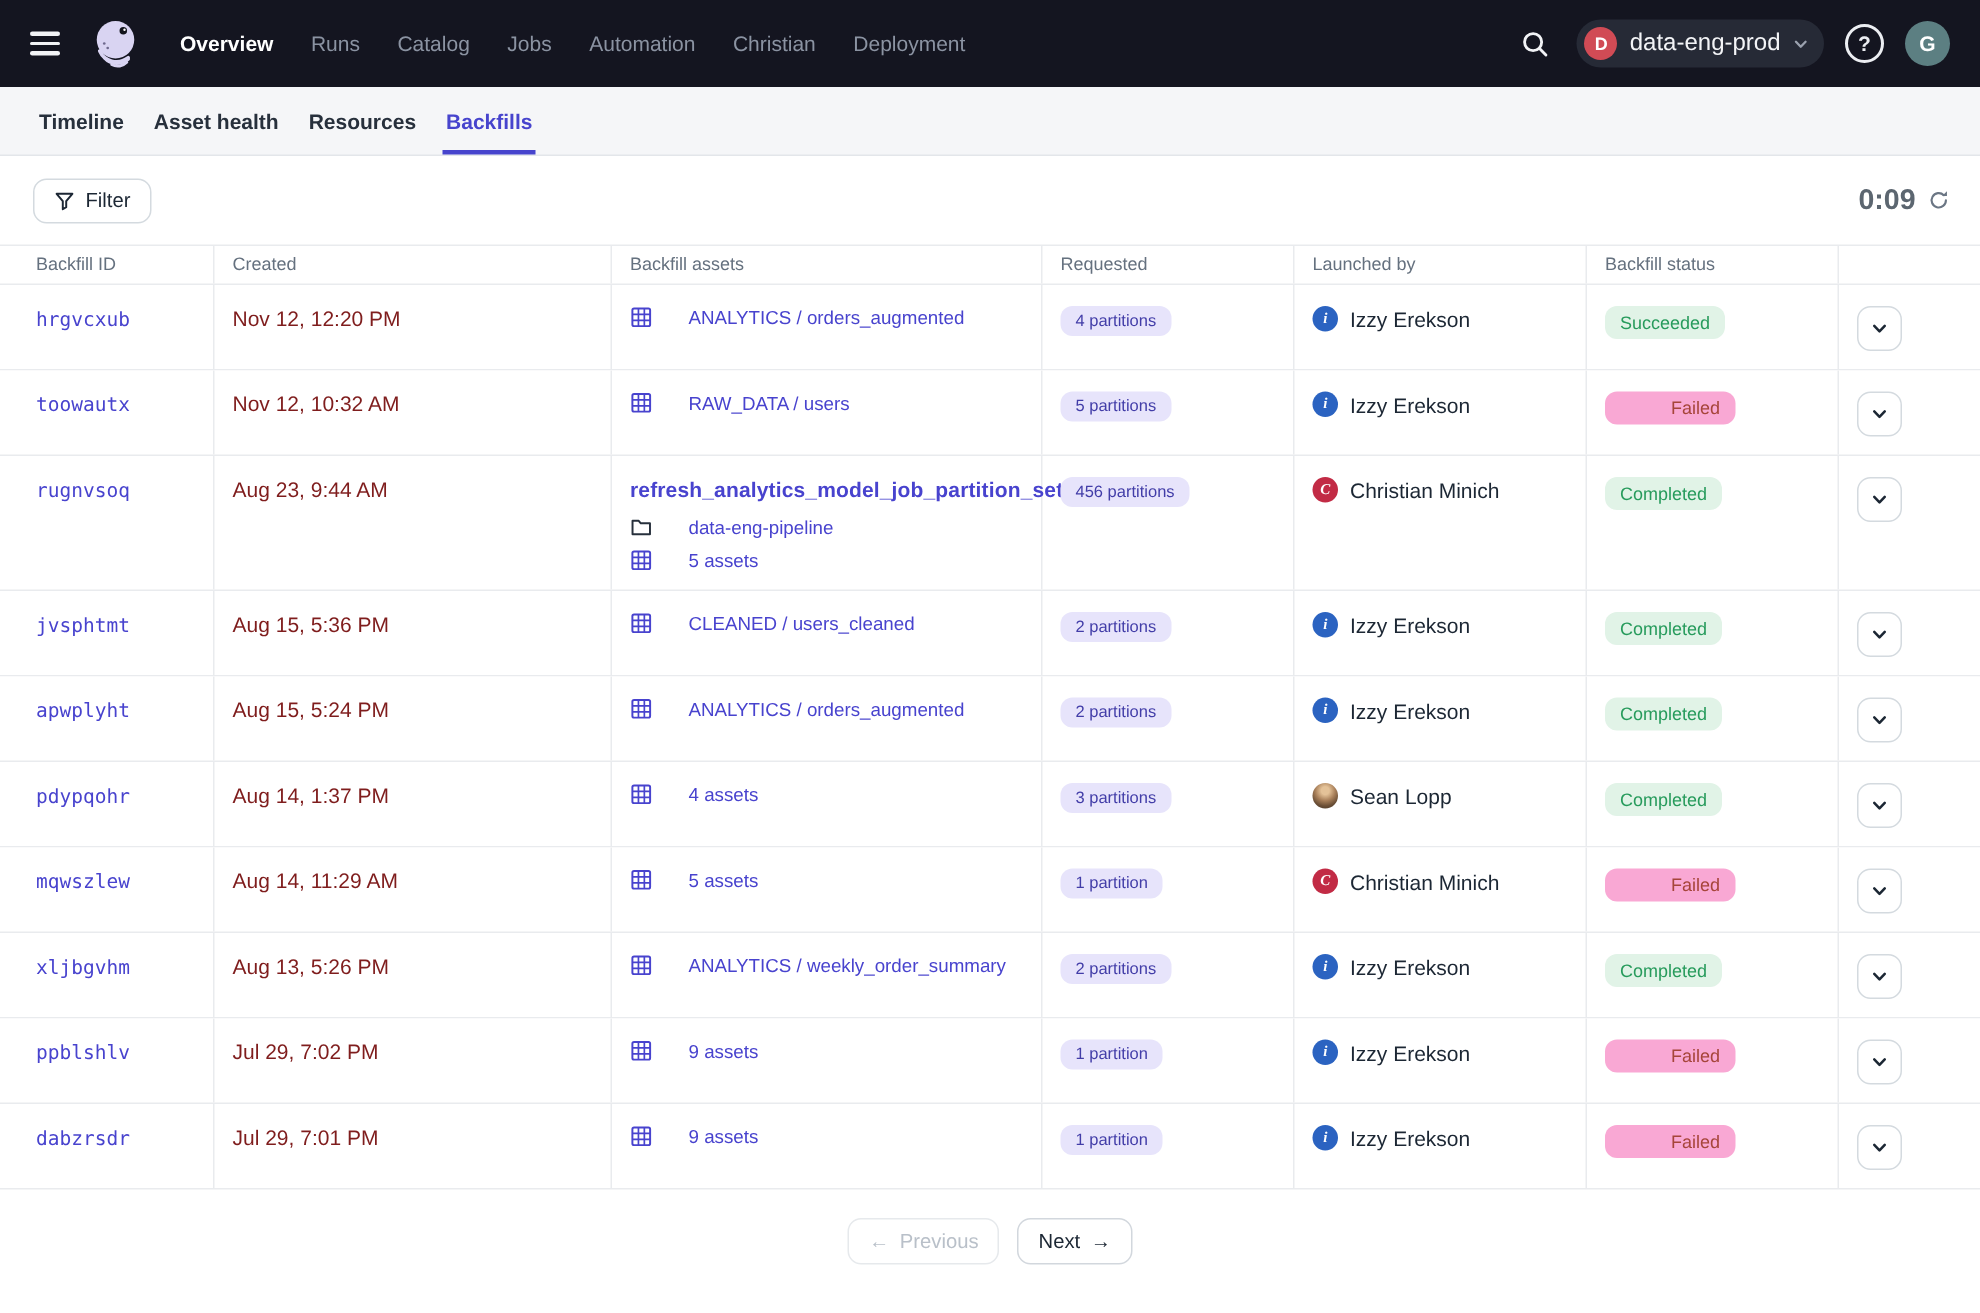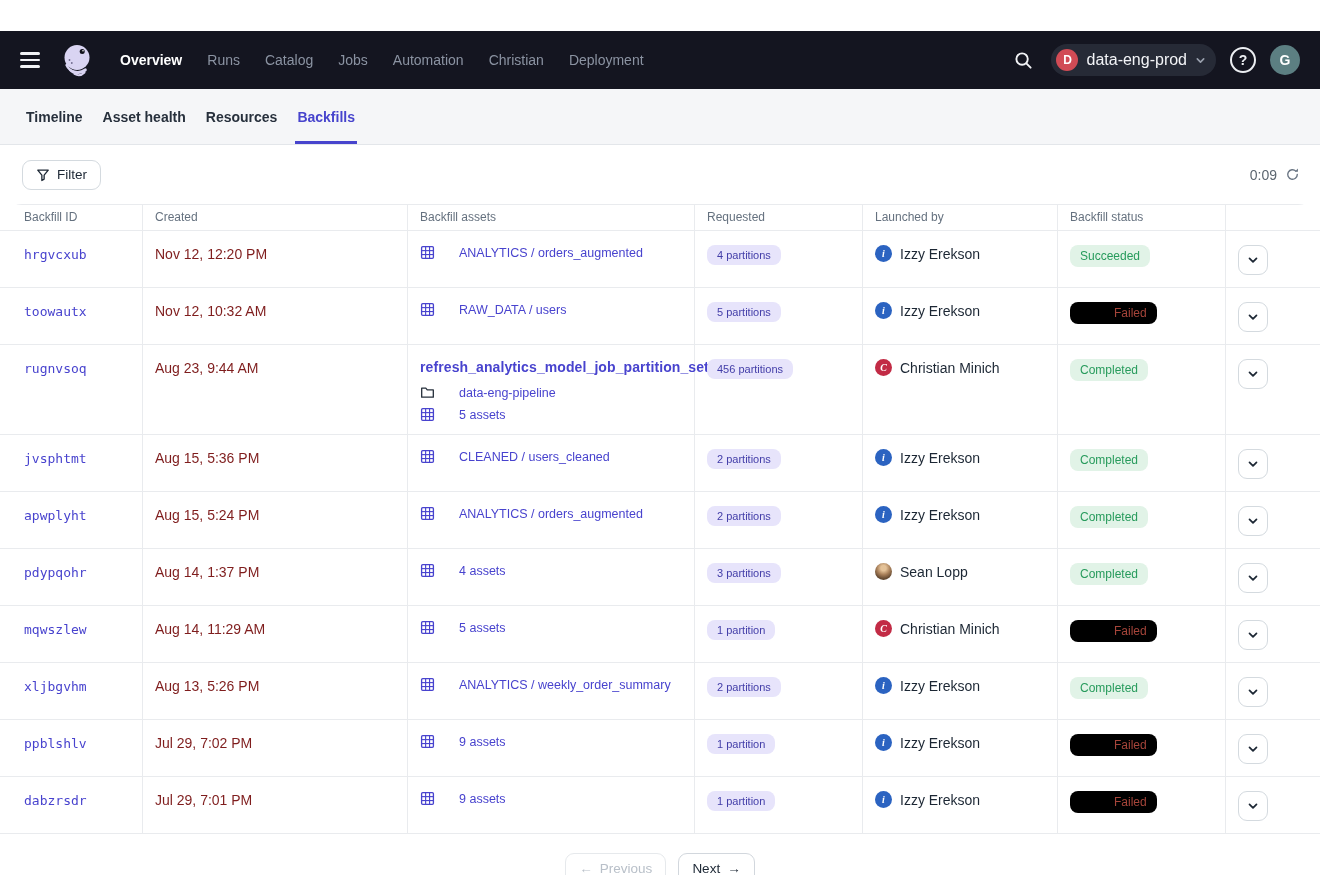--- a/index.html
+++ b/index.html
@@ -1,49 +1,49 @@
 <!DOCTYPE html>
 <html><head>
 <meta charset="utf-8">
 <style>
   * { margin:0; padding:0; box-sizing:border-box; }
   html,body { width:1320px; height:875px; background:#ffffff; overflow:hidden;
     font-family:"Liberation Sans", sans-serif; }
   a { text-decoration:none; cursor:pointer; }
 
   
-  .topnav { height:58px; background:#141520; display:flex; align-items:center; padding:0 20px 0 18px;margin-top:31px; }
+  .topnav { height:58px; background:#141520; display:flex; align-items:center; padding:0 20px 0 18px; }
   .hamburger { width:24px; height:24px; display:flex; flex-direction:column; justify-content:center; gap:4px; cursor:pointer; margin-right:14px; }
   .hamburger span { display:block; width:20px; height:2.4px; background:#f2f3f6; border-radius:2px; margin:0 auto; }
   .logo { width:42px; height:42px; margin-right:16px; display:flex; align-items:center; justify-content:center; }
   .nav-items { display:flex; align-items:center; gap:13px; }
   .nav-item { color:#8b93a2; font-size:14px; font-weight:500; padding:6px 6px; cursor:pointer; }
   .nav-item.active { color:#ffffff; font-weight:700; }
   .topnav-right { margin-left:auto; display:flex; align-items:center; gap:14px; }
   .search-btn { width:28px; height:28px; display:flex; align-items:center; justify-content:center; cursor:pointer; }
   .deploy-pill { height:32px; background:#262a36; border-radius:16px; display:flex; align-items:center; gap:8px; padding:0 10px 0 5px; cursor:pointer; }
   .deploy-badge { width:22px; height:22px; border-radius:50%; background:#d14b55; color:#fff; font-size:12px; font-weight:700; display:flex; align-items:center; justify-content:center; }
   .deploy-name { color:#f3f4f7; font-size:16px; font-weight:500; }
   .help-btn { width:26px; height:26px; border:2px solid #eceef2; border-radius:50%; color:#eceef2; font-size:14px; font-weight:700; display:flex; align-items:center; justify-content:center; cursor:pointer; }
   .user-avatar { width:30px; height:30px; border-radius:50%; background:#5c7f82; color:#fff; font-size:14px; font-weight:600; display:flex; align-items:center; justify-content:center; cursor:pointer; }
 
   
-  .tabbar { height:56px; background:#f5f6f8; border-bottom:1px solid #e3e6ea; display:flex; align-items:stretch; padding:0 24px; gap:16px; }
+  .tabbar { height:46px; background:#f5f6f8; border-bottom:1px solid #e3e6ea; display:flex; align-items:stretch; padding:0 24px; gap:16px; }
   .tab { display:flex; align-items:center; font-size:14px; font-weight:600; color:#27303c; position:relative; cursor:pointer; padding:0 2px; }
   .tab.active { color:#4744cd; }
   .tab.active::after { content:""; position:absolute; left:0; right:0; bottom:0; height:3px; background:#4744cd; }
 
   
   .toolbar { height:59px; background:#fff; display:flex; align-items:center; padding:0 20px 0 22px; }
   .filter-btn { height:30px; display:inline-flex; align-items:center; gap:7px; padding:0 13px; background:#fff; border:1px solid #d4dadf; border-radius:9px; font-size:13.5px; color:#1c2734; font-weight:500; cursor:pointer; font-family:"Liberation Sans", sans-serif; }
-  .toolbar-right { margin-left:auto; display:flex; align-items:center; gap:8px; color:#5c6670; font-size:14px; }
+  .toolbar-right { margin-left:auto; display:flex; align-items:center; gap:8px; color:#5c6670; font-size:19px;font-weight:bold; }
   .refresh-icon { display:flex; align-items:center; cursor:pointer; }
 
   
-  .table { width:1320px; border-top:1px solid #e9ebee;border-radius:22px; }
+  .table { width:1320px; border-top:1px solid #e9ebee; }
   .trow { display:grid; grid-template-columns:143px 265px 287px 168px 195px 168px 1fr; border-bottom:1px solid #e9ebee; background:#fff; }
   .trow > div { border-right:1px solid #e9ebee; padding:14px 12px 12px 12px; }
   .trow > div:first-child { padding-left:24px; }
   .trow > div:last-child { border-right:none; }
   .thead { min-height:26px; }
   .thead > div { padding:5px 12px 5px 12px; font-size:12px; color:#65717f; }
   .thead > div:first-child { padding-left:24px; }
   .tbody-row { min-height:53px; }
   .id-link { font-family:"DejaVu Sans Mono","Liberation Mono",monospace; font-size:13px; color:#4843ce; }
   .created { font-size:14px; color:#7f1d1d; }
@@ -52,21 +52,21 @@
   .t-icon { display:flex; align-items:center; color:#4843ce; flex:none; }
   .target-link { font-size:12.5px; color:#4843ce; }
   .job-link { display:block; font-size:14px; font-weight:600; color:#4843ce; margin-bottom:10px; letter-spacing:.1px; }
   .pill { display:inline-block; background:#e7e4fb; color:#423da8; font-size:11px; padding:4px 10px; border-radius:8px; white-space:nowrap; }
   .launched { display:flex; align-items:center; gap:8px; font-size:14px; color:#1c2734; }
   .avatar-initial { width:17px; height:17px; border-radius:50%; color:#fff; font-size:10px; font-weight:700; font-style:italic; font-family:"Liberation Serif", serif; display:flex; align-items:center; justify-content:center; flex:none; }
   .avatar-photo { width:17px; height:17px; border-radius:50%; flex:none;
     background:radial-gradient(circle at 50% 30%, #e4c298 18%, #a9805a 45%, #6b4f36 70%, #3f3226 100%); }
   .status-badge { display:inline-block; font-size:12px; padding:4px 10px; border-radius:8px; white-space:nowrap; }
   .status-badge.success { background:#e1f3e7; color:#279b5c; }
-  .status-badge.fail { background:#000000; color:#a6453a;padding-left:44px; }
+  .status-badge.fail { background:#f9a8d4; color:#a6453a;padding-left:44px; }
   .action-btn { width:30px; height:30px; border:1px solid #d4dadf; border-radius:9px; background:#fff; display:flex; align-items:center; justify-content:center; cursor:pointer; color:#1c2734; }
 
   
   .pagination { display:flex; justify-content:center; gap:12px; margin-top:19px; }
   .page-btn { height:31px; display:inline-flex; align-items:center; gap:7px; padding:0 13px; border-radius:9px; background:#fff; font-size:13.5px; font-weight:500; cursor:pointer; font-family:"Liberation Sans", sans-serif; }
   .page-btn.prev { border:1px solid #e6e9ec; color:#b9c0c9; cursor:default; }
   .page-btn.next { border:1px solid #d2d7dd; color:#1c2734; }
 </style>
 </head>
 <body>

